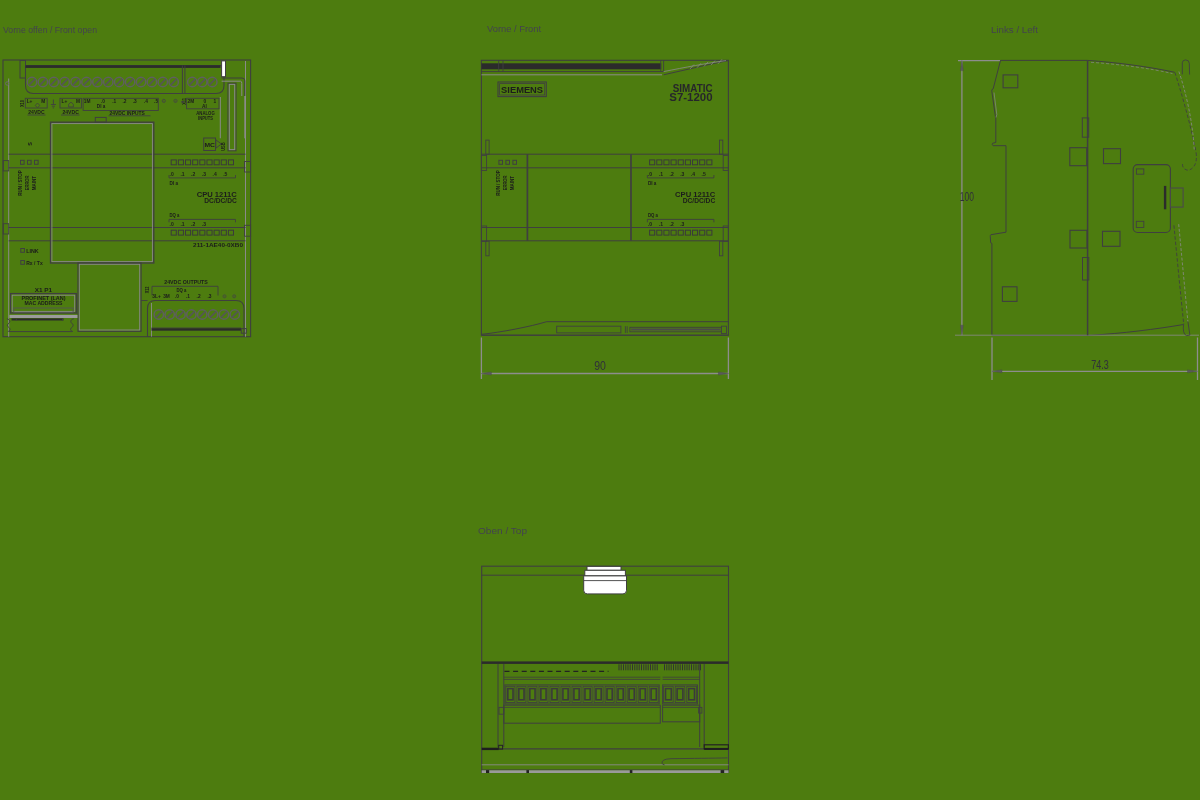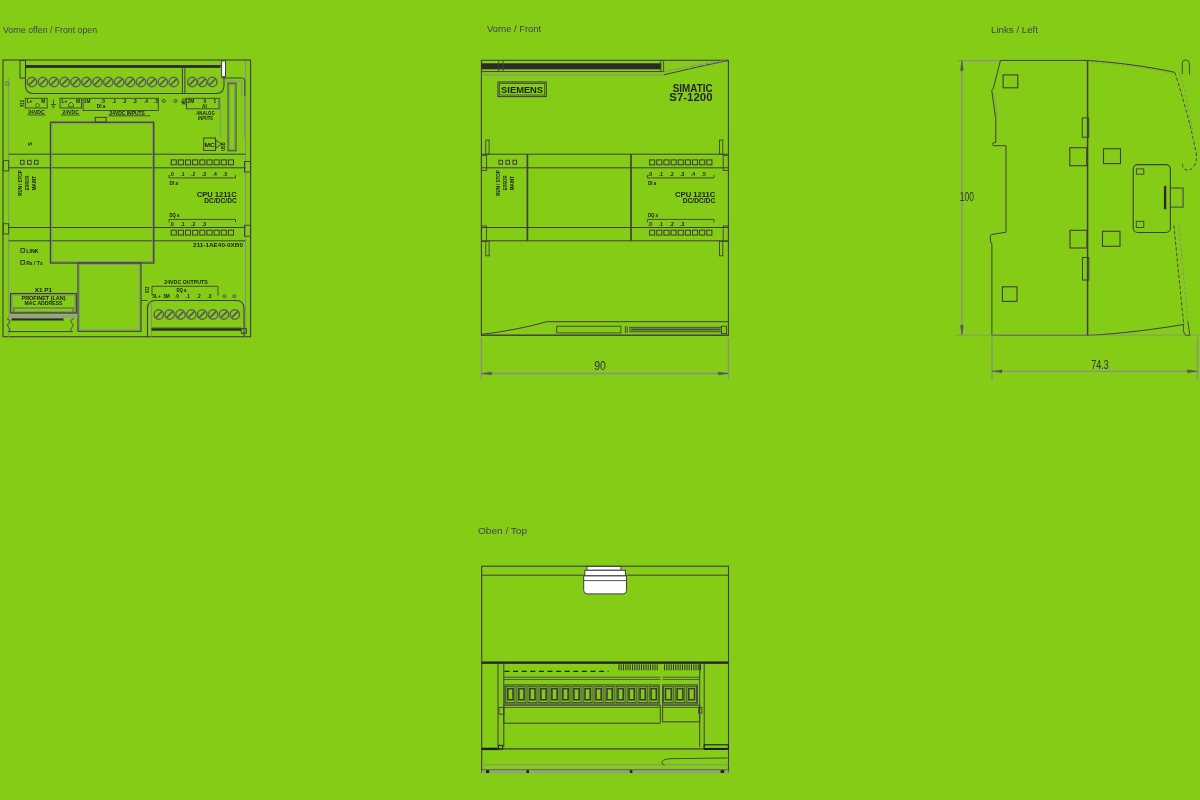--- a/index.html
+++ b/index.html
@@ -1,16 +1,16 @@
 <!DOCTYPE html>
 <html><head>
 <meta charset="utf-8">
 <style>
 html,body{margin:0;padding:0;background:#ffffff;}
-#page{position:relative;width:1200px;height:800px;background:#84cc16;overflow:hidden;}
+#page{position:relative;width:1200px;height:800px;background:#4d7c0f;overflow:hidden;}
 svg{position:absolute;top:0;left:0;}
 </style>
 </head>
 <body>
 <div id="page">
 <svg width="1200" height="800" viewBox="0 0 1200 800">
 <defs>
 <g id="scr">
 <circle cx="0" cy="0" r="4.7" fill="none" stroke="#5f5f5f" stroke-width="1.5"></circle>
 <line x1="-3.1" y1="3.1" x2="3.1" y2="-3.1" stroke="#555" stroke-width="1.6"></line>

